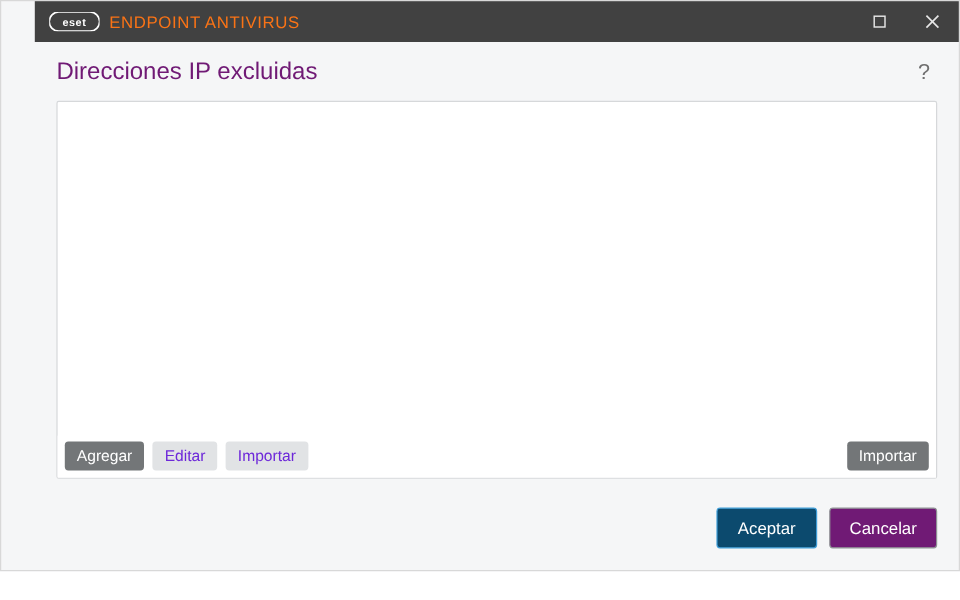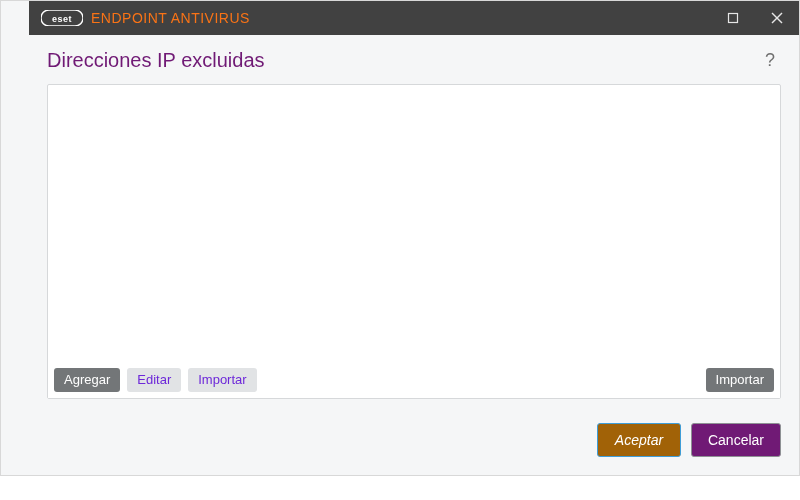--- a/index.html
+++ b/index.html
@@ -19,21 +19,21 @@
   .help { color:#6f6f6f; font-size: 18px; cursor:pointer; width:22px; text-align:center; }
   .panel { margin-top: 12px; border:1px solid #d6d8da; background:#fff; flex:1; display:flex; flex-direction:column; border-radius:2px; }
   .list-area { flex:1; padding: 4px; overflow:auto; }
   .panel-toolbar { border-top:1px solid transparent; padding: 4px 6px 6px 6px; display:flex; align-items:center; gap:7px; background:#fff; }
   .panel-toolbar .spacer { flex:1; }
   .pillbtn { border:none; border-radius:3px; padding: 3px 10px; font-size: 13px; line-height:18px; cursor:pointer; font-family:inherit; }
   .pillbtn.enabled { background:#737678; color:#fff; }
   .pillbtn.disabled { background:#e1e3e5; color:#6d28d9; cursor:default; }
   .footer { padding: 14px 18px 18px 18px; display:flex; justify-content:flex-end; gap:10px; }
   .btn { min-width: 84px; padding: 8px 16px; font-size: 14px; border-radius:3px; border:1px solid transparent; cursor:pointer; font-family:inherit; }
-  .btn-primary { background:#a16207; color:#fff; border-color:#3e9dd8;font-style:italic; }
+  .btn-primary { background:#0c4a6e; color:#fff; border-color:#3e9dd8; }
   .btn-secondary { background:#701a75; color:#fff; border-color:#8e9194; }
 </style>
 </head>
 <body>
 
 <div class="window">
 
   <div class="titlebar">
     <span class="brand-logo">
       <svg width="42" height="16" viewBox="0 0 42 16">

